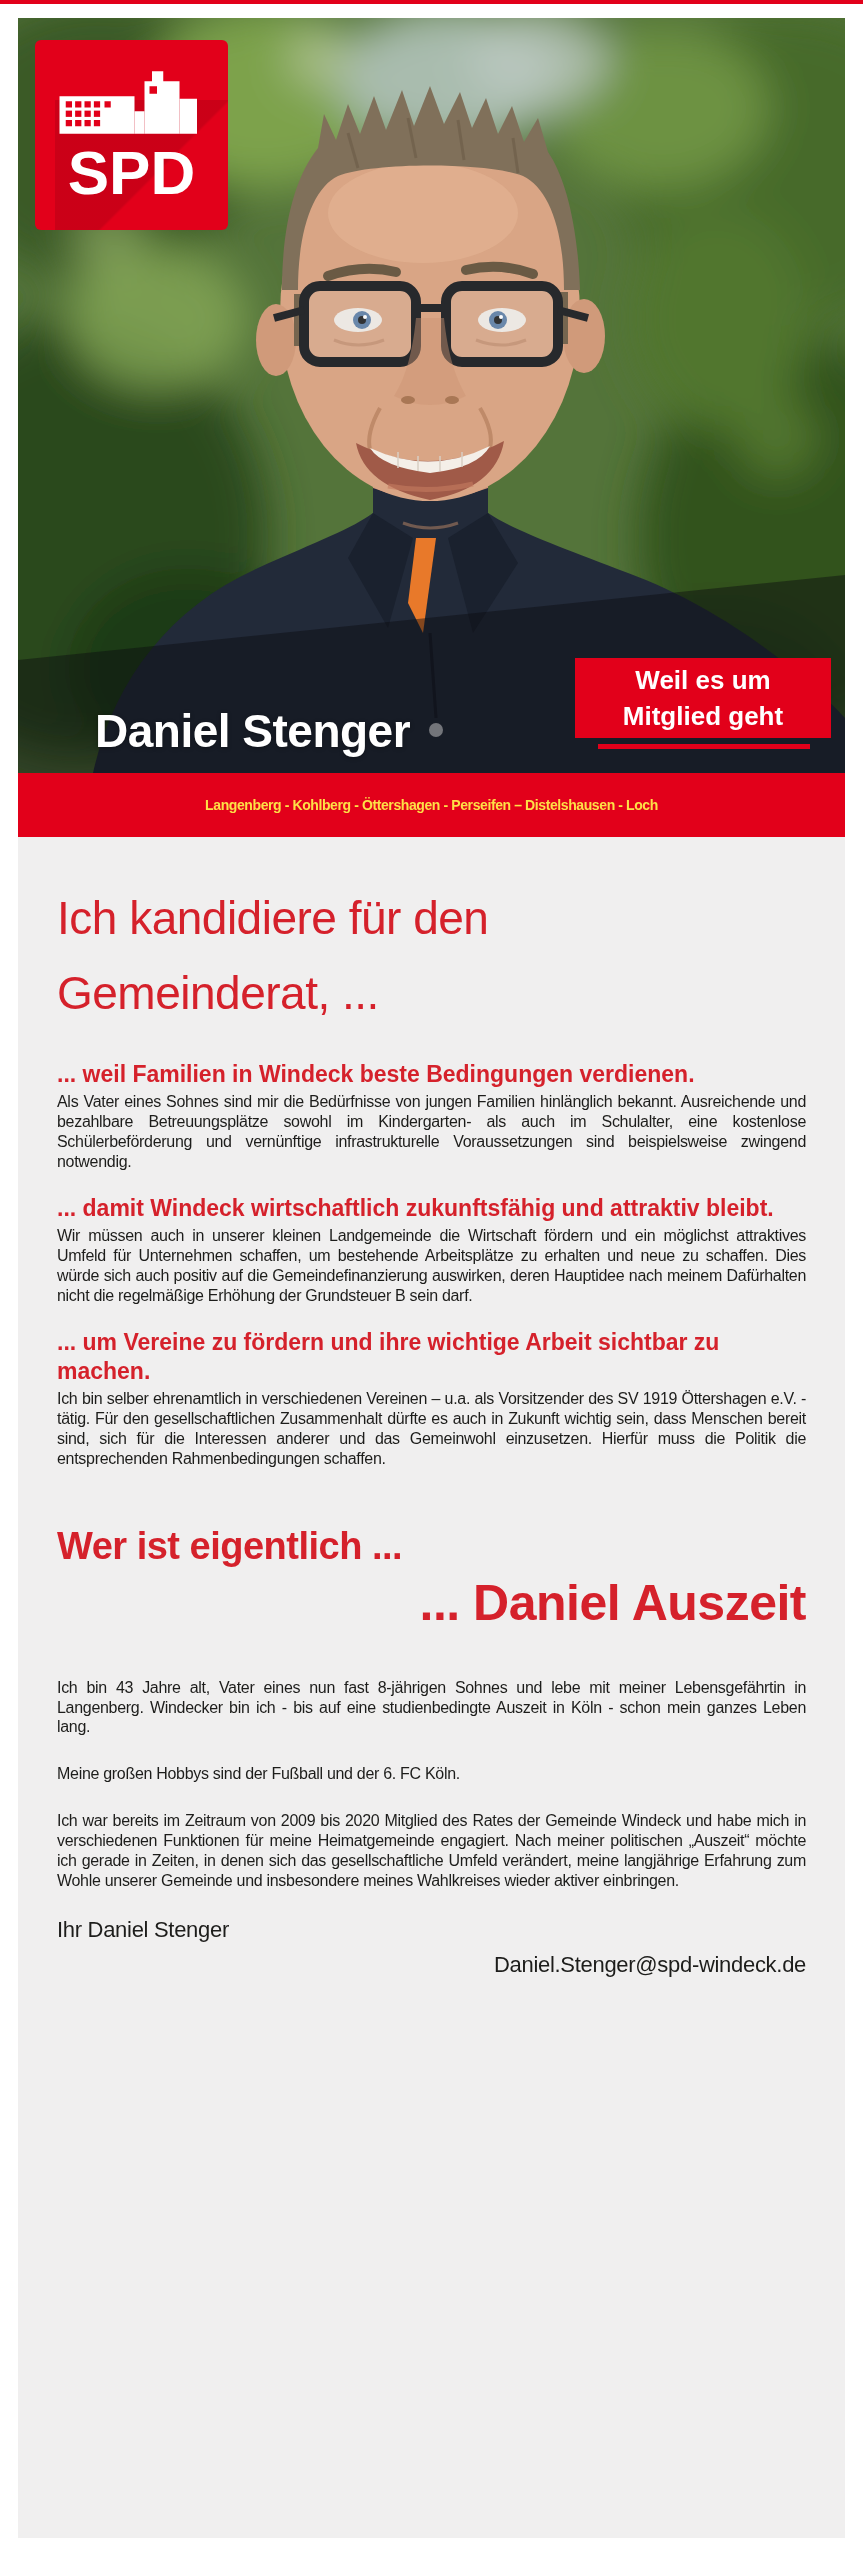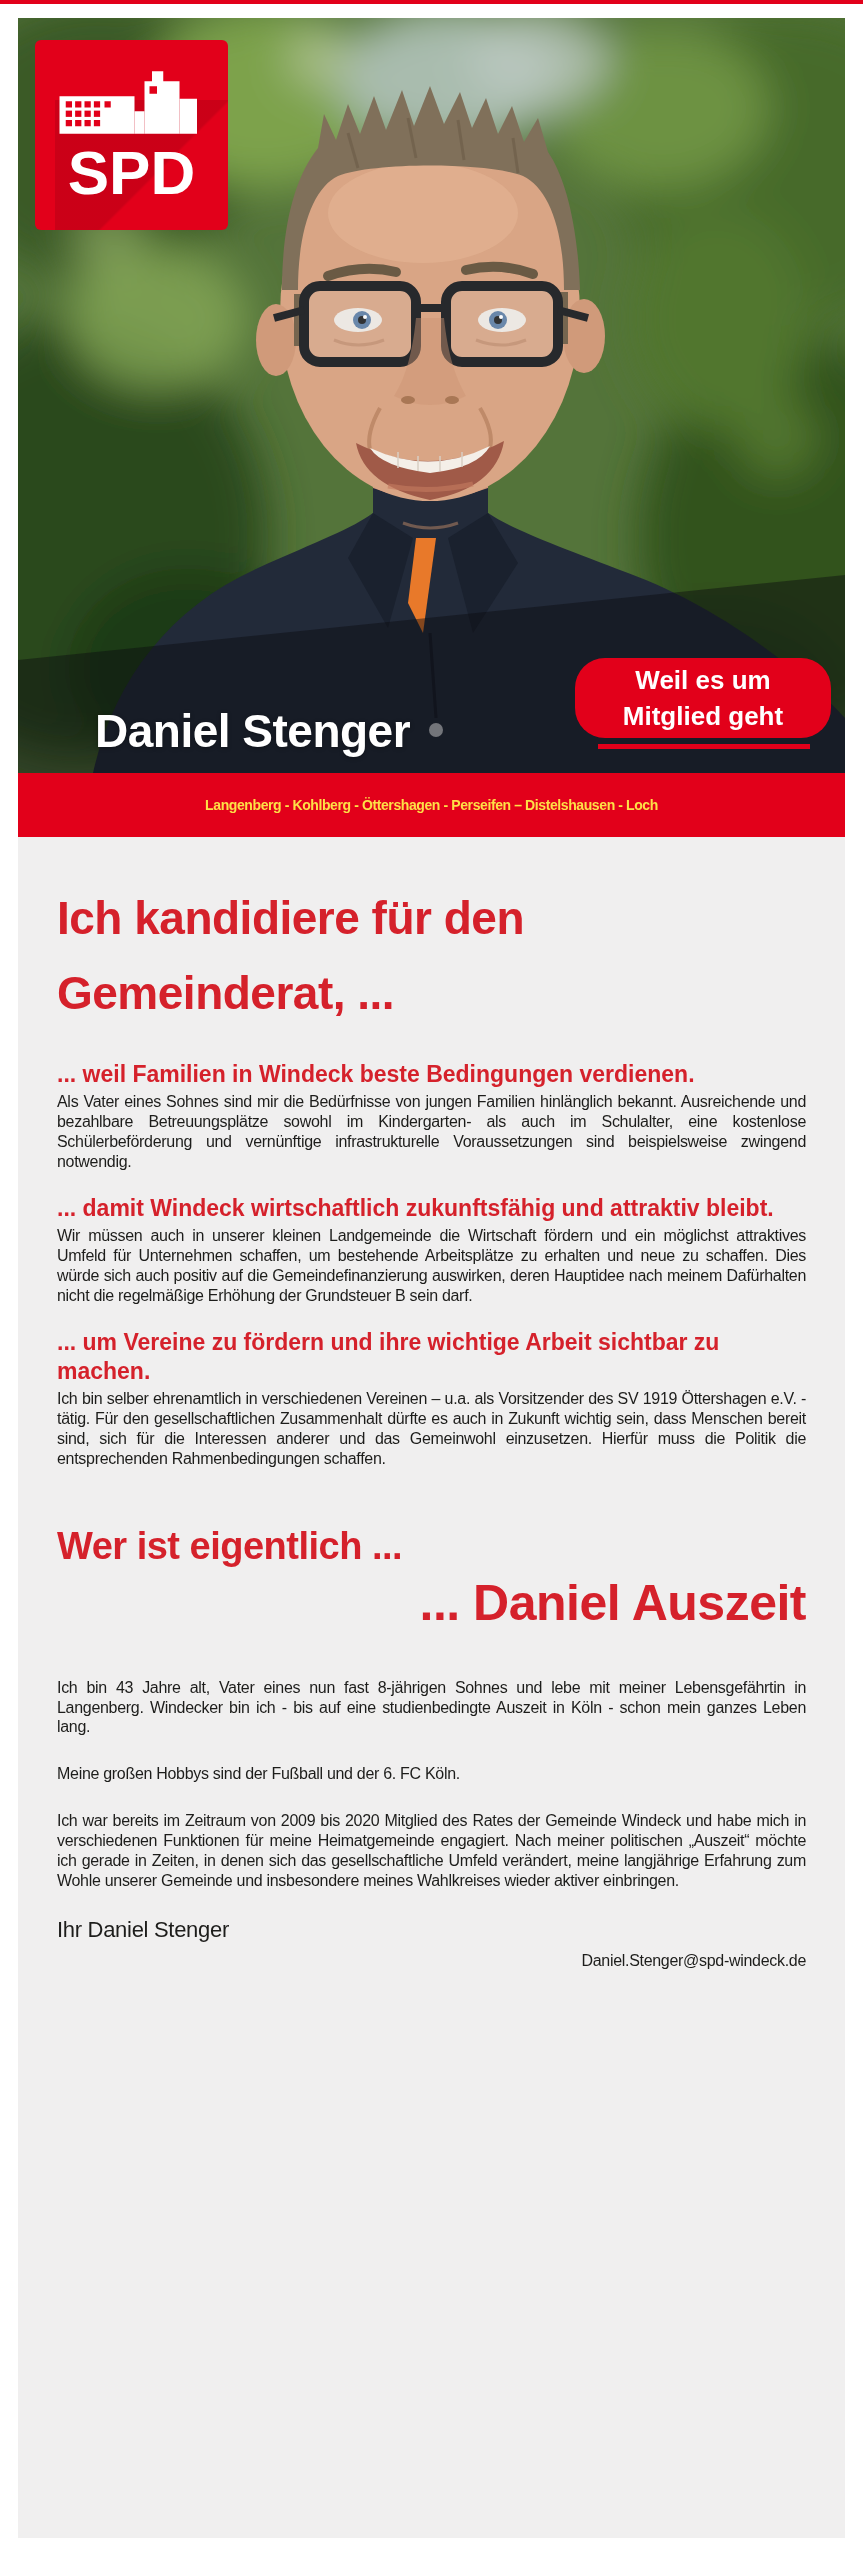--- a/index.html
+++ b/index.html
@@ -33,52 +33,52 @@
     color:#fff;font-size:62px;font-weight:800;letter-spacing:0px;line-height:1;
   }
   .photo-name{
     position:absolute;left:77px;top:686px;color:#fff;
     font-size:46px;font-weight:bold;letter-spacing:-0.5px;text-shadow:0 1px 4px rgba(0,0,0,.35);
   }
   .claim-badge{
     position:absolute;left:557px;top:640px;width:256px;height:80px;
     background:var(--brand-red);color:#fff;text-align:center;
     display:flex;flex-direction:column;justify-content:center;
-    font-size:26px;font-weight:bold;line-height:36px;border-radius:30px;
+    font-size:26px;font-weight:bold;line-height:36px;
   }
   .claim-underline{
     position:absolute;left:580px;top:726px;width:212px;height:5px;background:var(--brand-red);
   }
 
   
   .district-banner{
     width:827px;height:64px;background:var(--brand-red);
     display:flex;align-items:center;justify-content:center;
     color:#fde047;font-size:14px;font-weight:bold;letter-spacing:-0.4px;white-space:nowrap;
   }
 
   
   .content{
     background:var(--content-bg);width:827px;height:1701px;
     padding:44px 39px 0;overflow:hidden;color:var(--body-text);
   }
   .headline{
-    color:var(--heading-red);font-size:46px;font-weight:bold;line-height:1.62;
+    color:var(--heading-red);font-size:46px;font-weight:normal;line-height:1.62;
     max-width:640px;margin:0 0 30px;letter-spacing:-0.5px;
   }
   .section{margin:0 0 22px;}
   .subhead{color:var(--heading-red);font-size:23px;font-weight:bold;line-height:1.28;margin:0 0 3px;}
   .bodytext{
     font-size:16px;line-height:1.24;text-align:justify;margin:0;letter-spacing:-0.3px;
   }
   .who-heading{color:var(--heading-red);font-size:38px;font-weight:bold;margin:56px 0 6px;letter-spacing:-0.5px;}
   .who-name{color:var(--heading-red);font-size:50px;font-weight:bold;text-align:right;margin:0 0 46px;letter-spacing:-0.5px;}
   .bio-p{margin:0 0 27px;}
   .signature{font-size:22px;margin:0 0 9px;letter-spacing:-0.3px;}
-  .email{font-size:16px;text-align:right;margin:0;letter-spacing:-0.3px;}
+  .email{font-size:22px;text-align:right;margin:0;letter-spacing:-0.3px;}
 </style>
 </head>
 <body>
 
 <div class="top-strip"></div>
 
 <div class="page">
 
   <div class="photo-block">
     <svg class="portrait" width="827" height="755" viewBox="0 0 827 755" aria-hidden="true">

